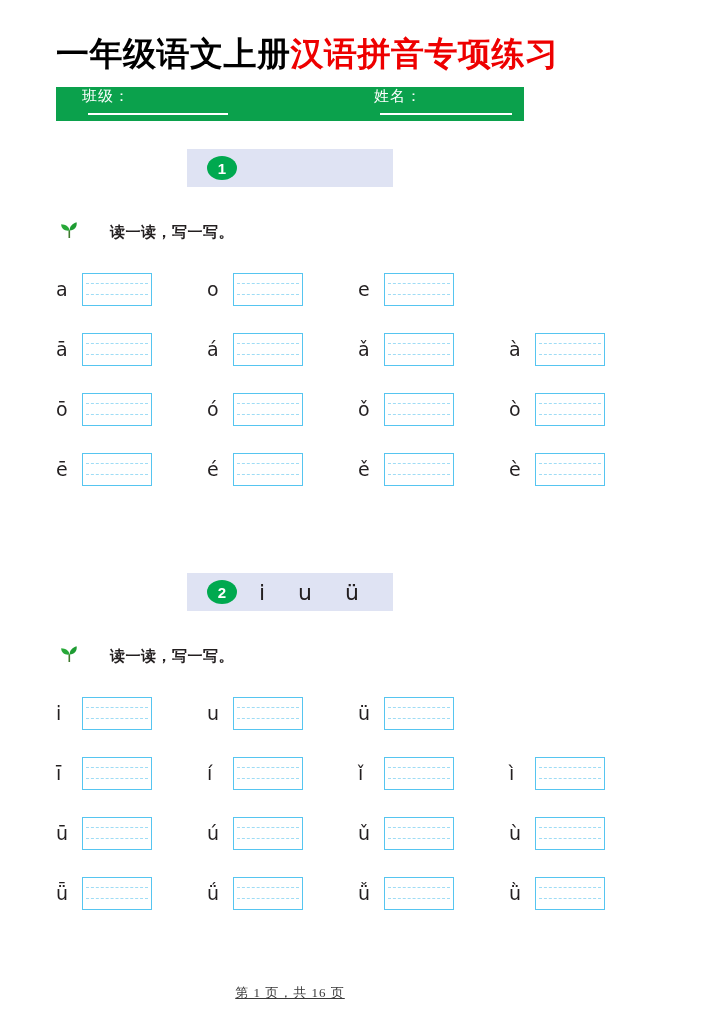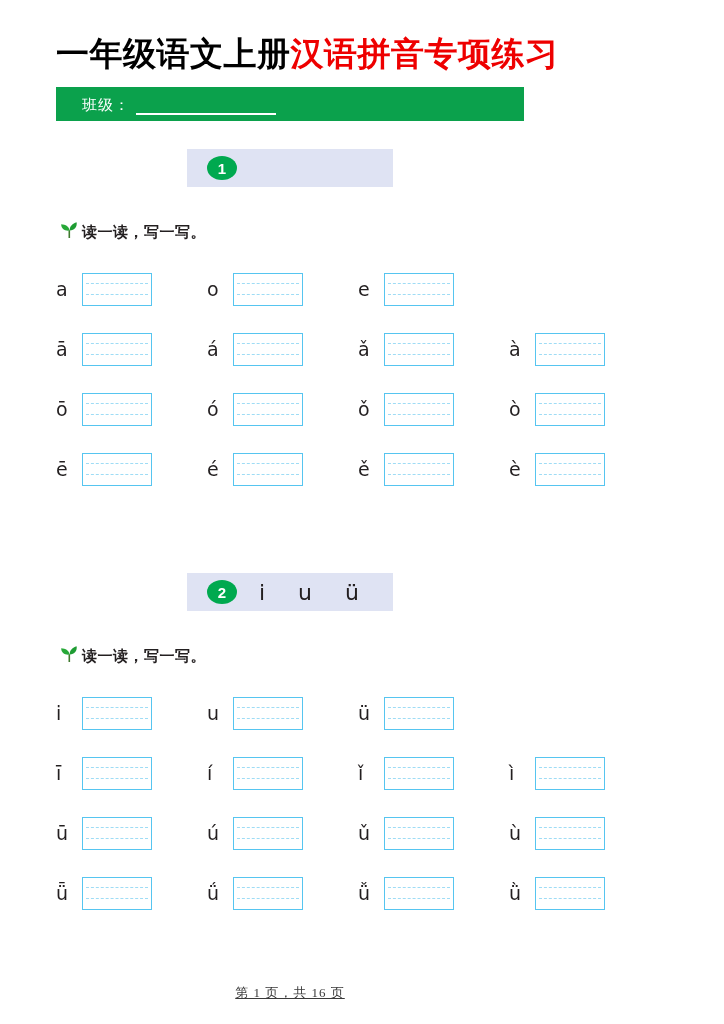--- a/index.html
+++ b/index.html
@@ -45,22 +45,23 @@
     height: 34px;
     background: #0ba14c;
     display: flex;
     align-items: center;
     color: #ffffff;
     font-size: 15px;
     letter-spacing: 1px;
   }
   .info-field {
     display: flex;
-    align-items: flex-end;
+    align-items: flex-start;
     height: 100%;
+    flex-direction: column;
   }
   .info-field.cls  { margin-left: 26px; }
   .info-field.name { margin-left: 146px; }
   .info-label {
     padding-bottom: 6px;
     font-family: "Liberation Serif", "DejaVu Serif", serif;
   }
   .info-blank {
     width: 140px;
     border-bottom: 2px solid #ffffff;
@@ -102,20 +103,21 @@
     color: #231f20;
     letter-spacing: 13px;
   }
 
   
   .instruction {
     display: flex;
     align-items: center;
     margin-top: 34px;
     margin-left: 4px;
+    gap: 28px;
   }
   .leaf-icon { flex: 0 0 auto; display: block; }
   .instruction-text {
     font-family: "Liberation Serif", "DejaVu Serif", serif;
     font-weight: bold;
     font-size: 15px;
     color: #231f20;
     margin-left: 2px;
     letter-spacing: 0.5px;
   }
@@ -187,20 +189,24 @@
 
   <div class="title-wrap">
     <span class="title-black">一年级语文上册</span><span class="title-red">汉语拼音专项练习</span>
   </div>
 
   <div class="info-bar">
     <div class="info-field cls">
       <span class="info-label">班级：</span>
       <span class="info-blank"></span>
     </div>
+    <div class="info-field name">
+      <span class="info-label">姓名：</span>
+      <span class="info-blank wide"></span>
+    </div>
   </div>
 
   <div style="margin-top:28px;">
 
     <div class="section-head">
       <div class="sec-badge">1</div>
     </div>
 
     <div class="instruction">
       <span class="leaf-icon">

